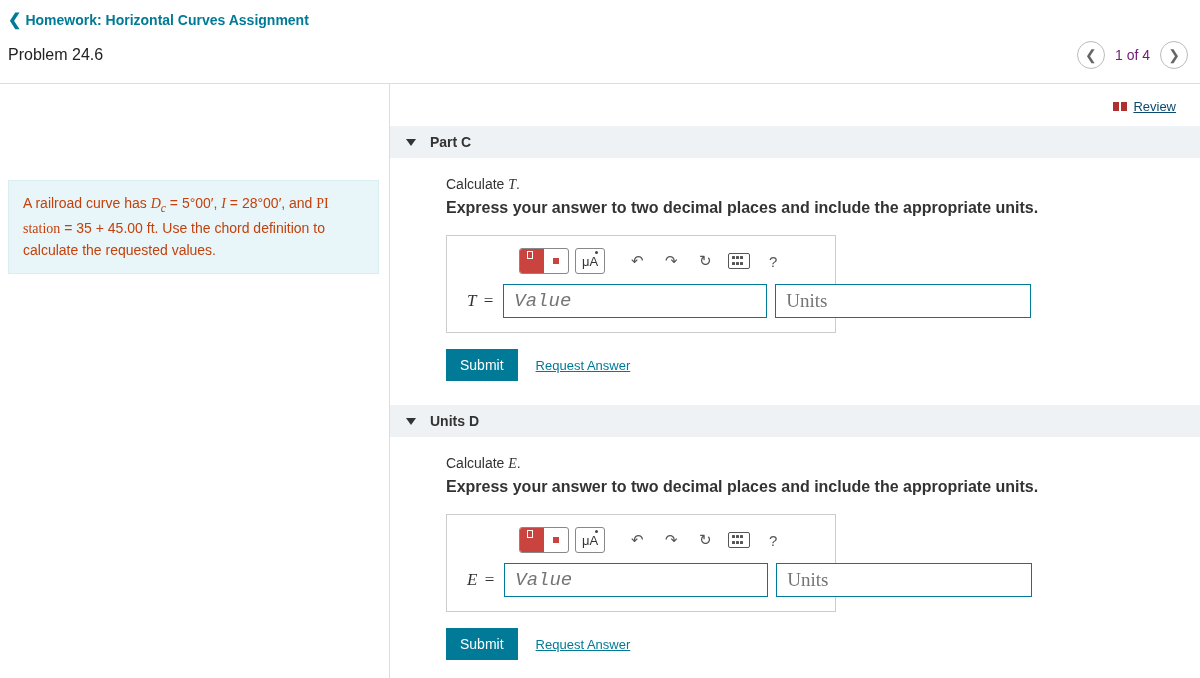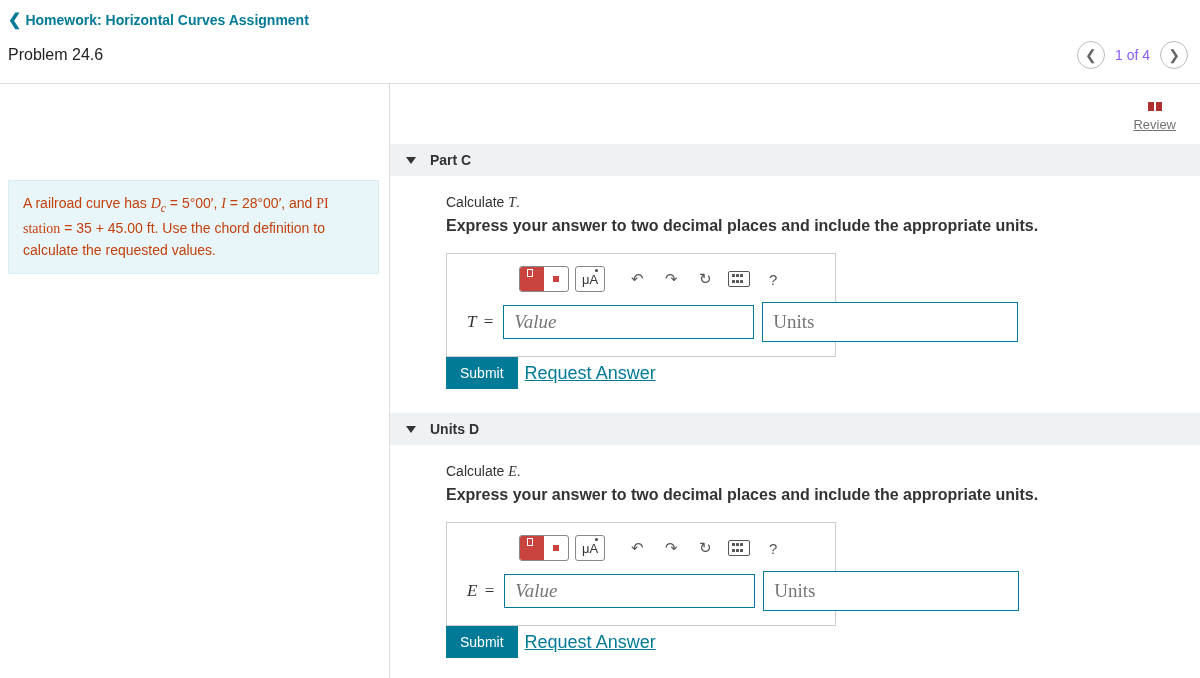--- a/index.html
+++ b/index.html
@@ -6,28 +6,28 @@
     body { font-family: Arial, Helvetica, sans-serif; font-size: 14px; color: #333; background: #fff; }
     
     .top-bar { padding: 10px 8px 6px; }
     .breadcrumb { color: #007a96; font-weight: bold; font-size: 14px; display: inline-flex; align-items: center; cursor: pointer; }
     .breadcrumb .chev { margin-right: 4px; font-size: 16px; }
     
     .header-row { display: flex; align-items: center; justify-content: space-between; padding: 6px 12px 14px 8px; border-bottom: 1px solid #ddd; }
     .problem-title { font-size: 16px; color: #222; }
     .nav-right { display: flex; align-items: center; gap: 10px; }
     .circle-btn { width: 28px; height: 28px; border-radius: 50%; border: 1px solid #bbb; background: #fff; display: flex; align-items: center; justify-content: center; color: #666; cursor: pointer; font-size: 14px; }
-    .nav-count { font-size: 14px; color: #8b5cf6; }
+    .nav-count { font-size: 14px; color: #701a75; }
     
     .main-wrap { display: flex; }
     .left-col { width: 390px; padding: 14px 10px 14px 8px; border-right: 1px solid #ddd; min-height: 600px; }
     .right-col { flex: 1; padding: 0 0 20px 0; }
     
     .review-row { text-align: right; padding: 14px 24px 8px; }
-    .review-link { color: #737373; text-decoration: underline; font-size: 13px; display: inline-flex; align-items: center; gap: 6px; cursor: pointer; flex-direction: column; }
+    .review-link { color: #0c4a6e; text-decoration: underline; font-size: 13px; display: inline-flex; align-items: center; gap: 6px; cursor: pointer; }
     .review-icon { display: inline-flex; gap: 2px; }
     .review-icon span { display: inline-block; width: 6px; height: 9px; background: #b03030; }
     
     .prob-desc { background: #e9f6f9; border: 1px solid #d8eef3; padding: 12px 14px; font-size: 14px; line-height: 1.55; color: #c2410c; margin-top: 82px; }
     .prob-desc .math { font-family: 'Times New Roman', serif; font-style: italic; }
     
     .part-header { background: #eef2f4; padding: 8px 16px; display: flex; align-items: center; gap: 14px; }
     .caret-down { width: 0; height: 0; border-left: 5px solid transparent; border-right: 5px solid transparent; border-top: 7px solid #333; display: inline-block; }
     .part-header .title { font-weight: bold; font-size: 14px; }
     
@@ -43,26 +43,26 @@
     .tb-group .half { width: 24px; height: 24px; display: flex; align-items: center; justify-content: center; position: relative; font-size: 10px; }
     .tb-group .half.active { background: #c9443e; color: #fff; }
     .tb-mu { border: 1px solid #888; border-radius: 3px; height: 26px; padding: 0 6px; display: flex; align-items: center; font-size: 13px; color: #333; position: relative; }
     .tb-mu .dot { position: absolute; top: 2px; right: 6px; width: 3px; height: 3px; border-radius: 50%; background: #444; }
     .tb-kb { width: 22px; height: 16px; border: 1.5px solid #555; border-radius: 2px; display: flex; align-items: flex-start; padding: 2px 3px; gap: 1px; flex-wrap: wrap; }
     .tb-kb span { width: 3px; height: 3px; background: #555; border-radius: 0.5px; }
     
     .input-row { display: flex; align-items: center; gap: 8px; padding: 0 18px; }
     .var-label { font-family: 'Times New Roman', serif; font-style: italic; font-size: 17px; white-space: nowrap; padding: 0 2px; }
     .var-label .eq { font-style: normal; margin-left: 3px; }
-    .val-input { flex: 0 0 145px; height: 34px; border: 1px solid #007a96; outline: none; padding: 0 10px; font-family: Liberation Serif, serif; font-style: italic; font-size: 19px; color: #0c4a6e; }
-    .unit-input { flex: 0 0 130px; height: 40px; border: 1px solid #007a96; outline: none; padding: 0 10px; font-family: 'Times New Roman', serif; font-size: 19px; color: #888; }
-    
-    .action-row { display: flex; align-items: center; gap: 7px; }
+    .val-input { flex: 0 0 145px; height: 34px; border: 1px solid #007a96; outline: none; padding: 0 10px; font-family: Liberation Mono, monospace; font-style: italic; font-size: 19px; color: #0c4a6e; }
+    .unit-input { flex: 0 0 130px; height: 34px; border: 1px solid #007a96; outline: none; padding: 0 10px; font-family: 'Times New Roman', serif; font-size: 19px; color: #888; }
+    
+    .action-row { display: flex; align-items: center; gap: 18px; margin-top: 16px; }
     .submit-btn { background: #007a96; color: #fff; border: none; padding: 8px 14px; font-size: 14px; cursor: pointer; }
-    .request-link { color: #007a96; text-decoration: underline; font-size: 18px; cursor: pointer; }
+    .request-link { color: #007a96; text-decoration: underline; font-size: 13px; cursor: pointer; }
     
     .spacer-top { height: 4px; }
   </style>
 </head>
 <body>
 
 <div class="top-bar">
   <a class="breadcrumb">
     <span class="chev">❮</span>
     <span>Homework: Horizontal Curves Assignment</span>

